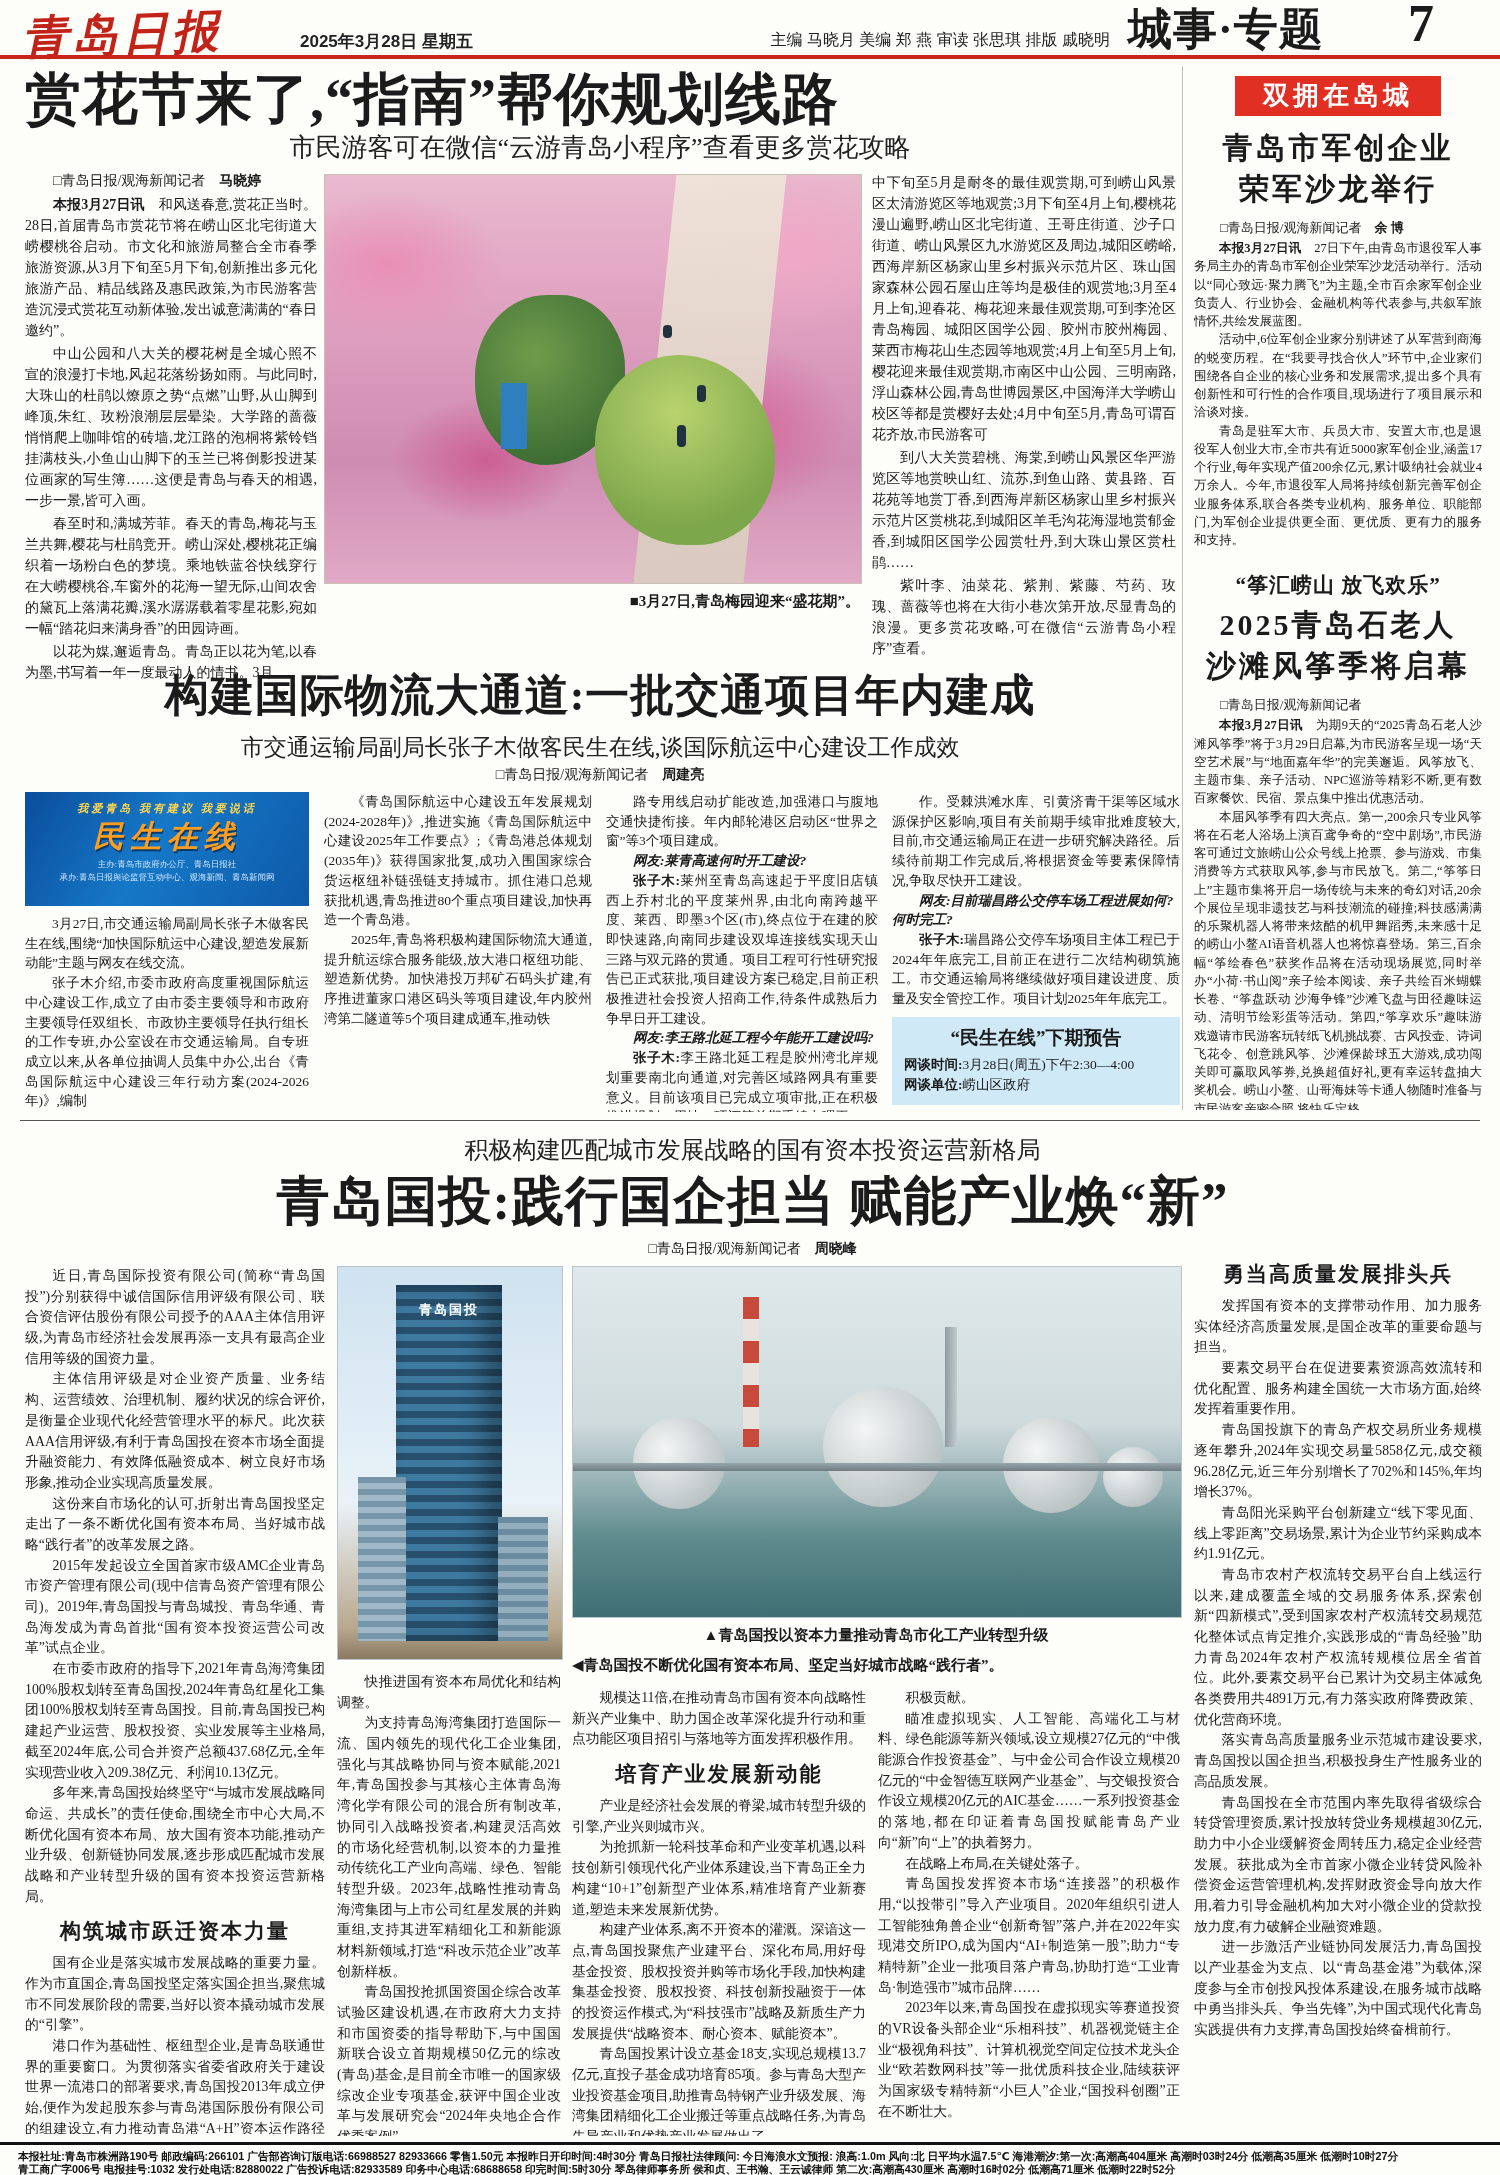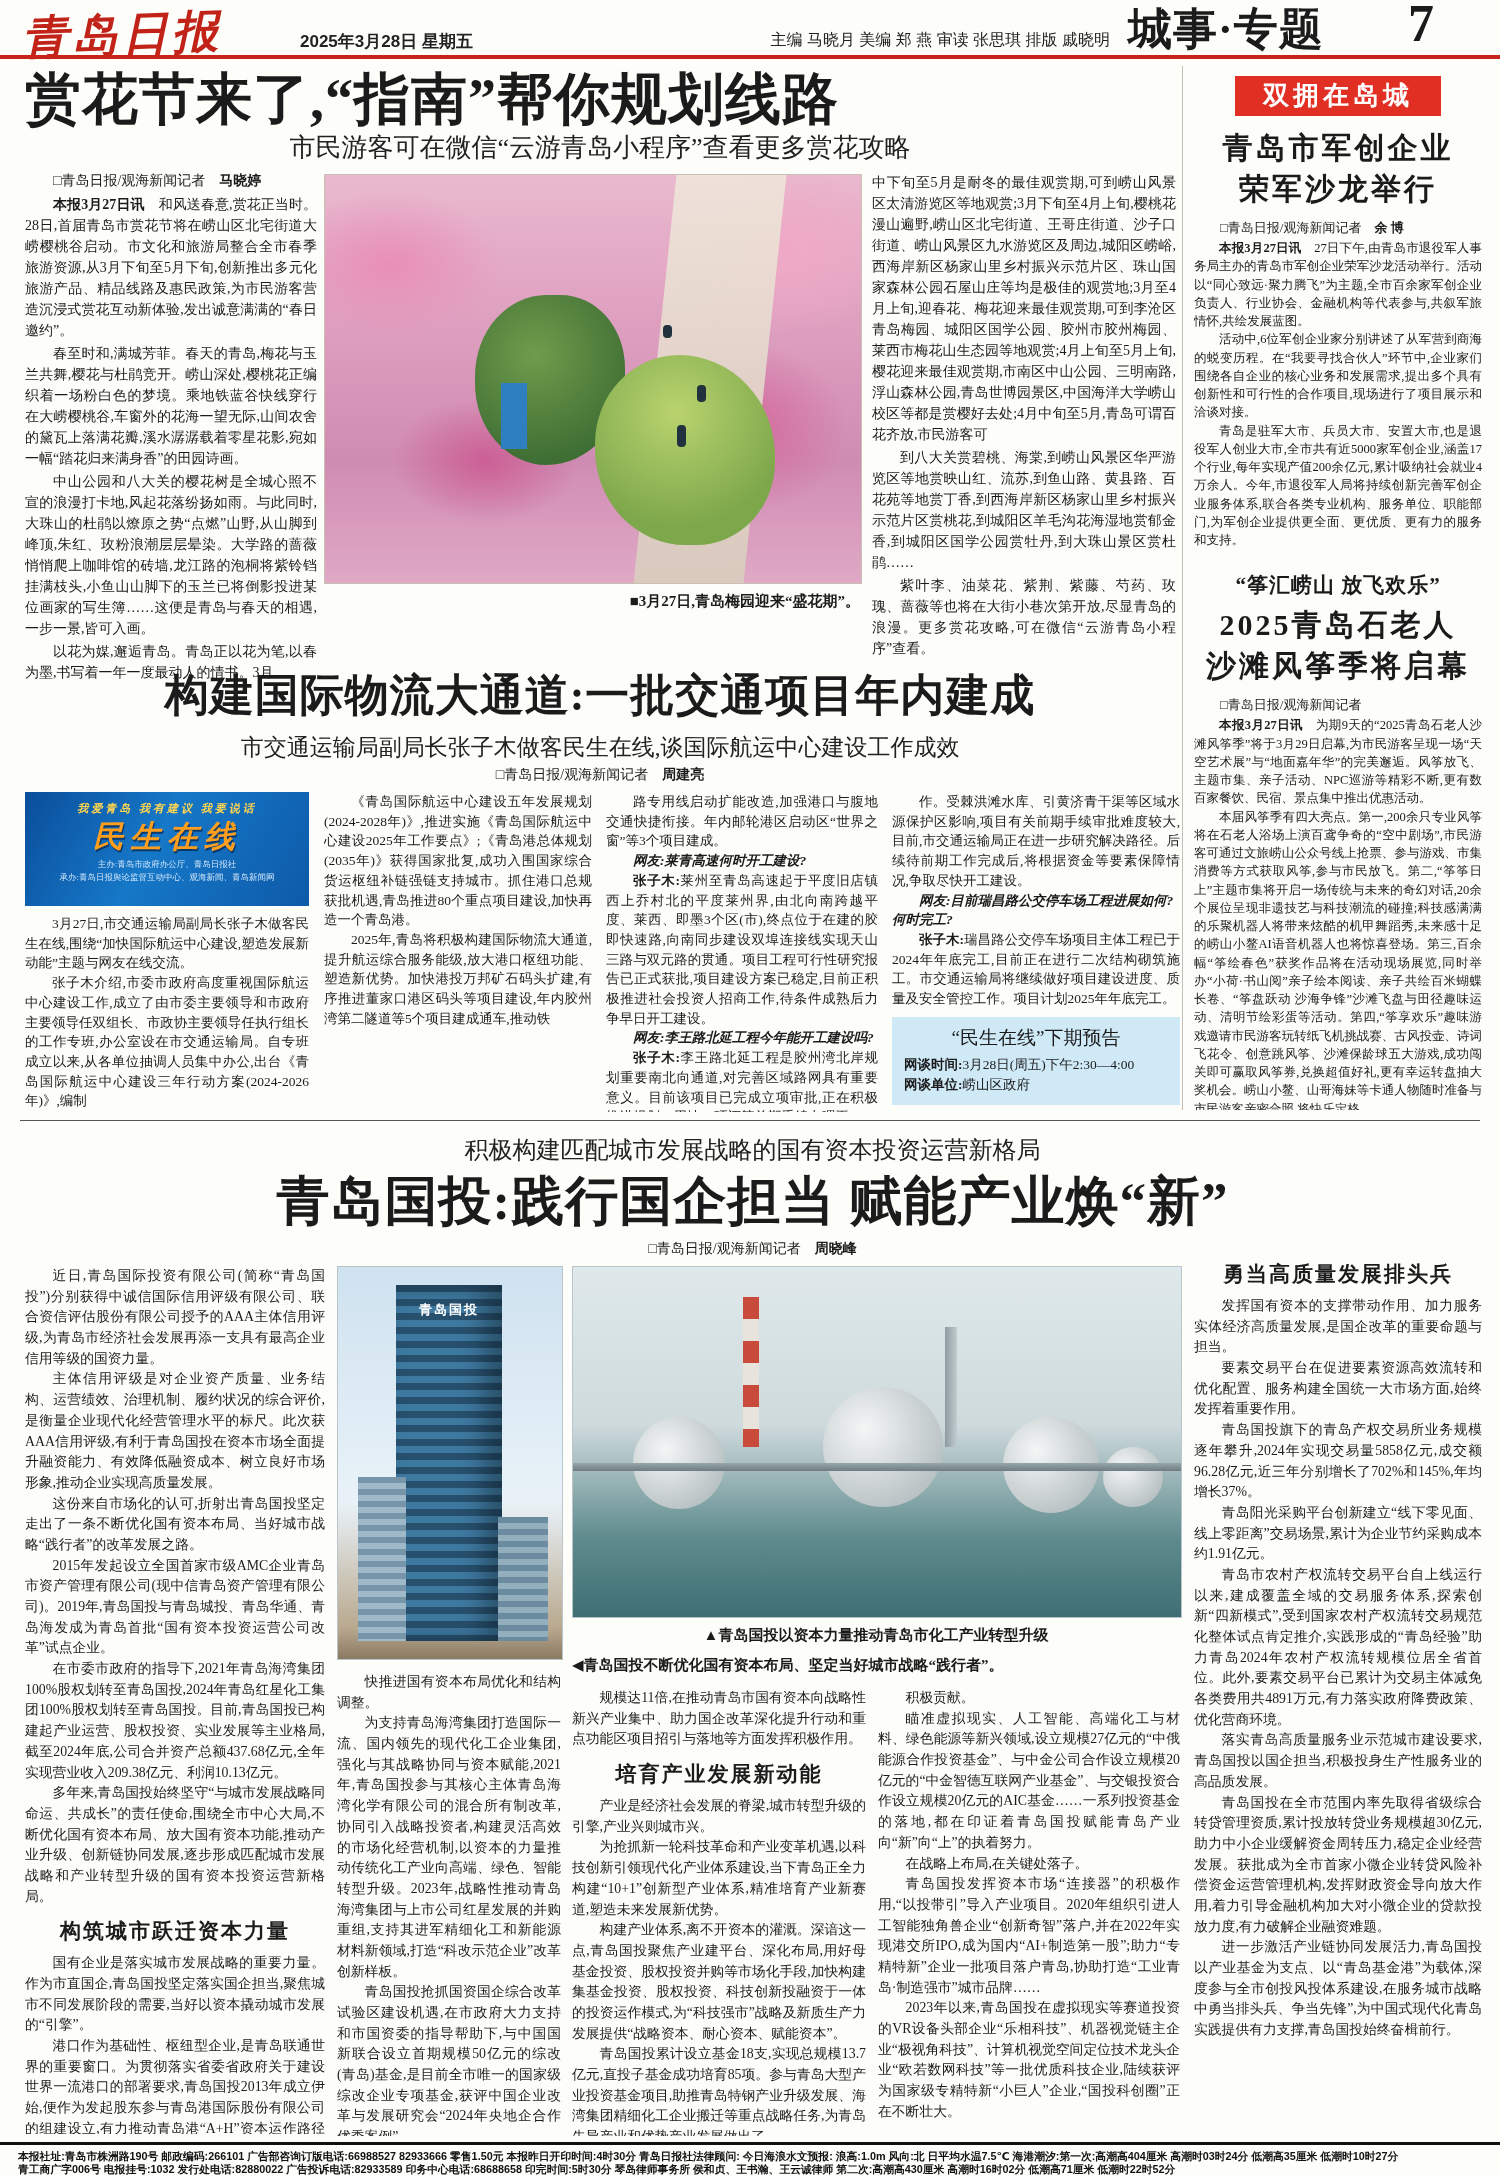--- a/index.html
+++ b/index.html
@@ -65,21 +65,21 @@
   .aline{font-size:13.5px;line-height:1.46;text-align:justify;text-indent:2em;margin:0;font-family:Liberation Serif, serif;}
   .aline b{font-weight:700;}
   .banner{width:100%;height:114px;margin-bottom:8px;position:relative;overflow:hidden;
      background:linear-gradient(120deg,#0a4e9b 0%,#1678c8 45%,#0d5aa8 100%);}
   .bn-slogan{margin-top:9px;text-align:center;font-size:11px;font-weight:700;font-style:italic;
      color:#ffd54f;letter-spacing:3px;}
   .bn-title{text-align:center;font-size:31px;font-weight:900;font-style:italic;color:#ff9d1c;
      letter-spacing:6px;text-shadow:1px 2px 0 #083a6e;}
   .bn-small{text-align:center;font-size:8.5px;color:#cfe6fb;line-height:1.5;}
   .notice{margin-top:8px;background:#cfe9f7;padding:8px 12px 10px 12px;}
-  .notice-t{text-align:center;font-size:19px;font-weight:400;margin-bottom:4px;}
+  .notice-t{text-align:center;font-size:19px;font-weight:700;margin-bottom:4px;}
   .notice-l{font-size:13.5px;line-height:1.5;margin:0;}
   .notice-l b{font-weight:700;}
   .divider{left:20px;right:20px;top:1120px;height:1px;background:#555;}
   
   .gt-kicker{left:25px;top:1134px;width:1455px;text-align:center;font-size:24px;color:#222;}
   .gt-head{left:25px;top:1166px;width:1455px;text-align:center;font-size:53px;font-weight:900;letter-spacing:1px;}
   .gt-byline{left:25px;top:1240px;width:1455px;text-align:center;font-size:14px;}
   .gt-col{overflow:hidden;}
   .gt-c1{left:25px;top:1266px;width:300px;height:868px;}
   .gt-c2{left:337px;top:1672px;width:224px;height:464px;}
@@ -123,22 +123,22 @@
   <div class="abs sect">城事·专题</div>
   <div class="abs pageno">7</div>
   <div class="abs redrule"></div>
 
   <div class="abs fl-head">赏花节来了,“指南”帮你规划线路</div>
   <div class="abs fl-sub">市民游客可在微信“云游青岛小程序”查看更多赏花攻略</div>
 
   <div class="abs fl-col1">
     <p class="byline"><span>□青岛日报/观海新闻记者</span>　<b>马晓婷</b></p>
     <p class="para"><b class="lead">本报3月27日讯</b>　<span>和风送春意,赏花正当时。28日,首届青岛市赏花节将在崂山区北宅街道大崂樱桃谷启动。市文化和旅游局整合全市春季旅游资源,从3月下旬至5月下旬,创新推出多元化旅游产品、精品线路及惠民政策,为市民游客营造沉浸式赏花互动新体验,发出诚意满满的“春日邀约”。</span></p>
+    <p class="para">中山公园和八大关的樱花树是全城心照不宣的浪漫打卡地,风起花落纷扬如雨。与此同时,大珠山的杜鹃以燎原之势“点燃”山野,从山脚到峰顶,朱红、玫粉浪潮层层晕染。大学路的蔷薇悄悄爬上咖啡馆的砖墙,龙江路的泡桐将紫铃铛挂满枝头,小鱼山山脚下的玉兰已将倒影投进某位画家的写生簿……这便是青岛与春天的相遇,一步一景,皆可入画。</p>
     <p class="para">春至时和,满城芳菲。春天的青岛,梅花与玉兰共舞,樱花与杜鹃竞开。崂山深处,樱桃花正编织着一场粉白色的梦境。乘地铁蓝谷快线穿行在大崂樱桃谷,车窗外的花海一望无际,山间农舍的黛瓦上落满花瓣,溪水潺潺载着零星花影,宛如一幅“踏花归来满身香”的田园诗画。</p>
-    <p class="para">中山公园和八大关的樱花树是全城心照不宣的浪漫打卡地,风起花落纷扬如雨。与此同时,大珠山的杜鹃以燎原之势“点燃”山野,从山脚到峰顶,朱红、玫粉浪潮层层晕染。大学路的蔷薇悄悄爬上咖啡馆的砖墙,龙江路的泡桐将紫铃铛挂满枝头,小鱼山山脚下的玉兰已将倒影投进某位画家的写生簿……这便是青岛与春天的相遇,一步一景,皆可入画。</p>
     <p class="para">以花为媒,邂逅青岛。青岛正以花为笔,以春为墨,书写着一年一度最动人的情书。3月</p>
   </div>
 
   <div class="abs fl-photo">
     <div class="abs fl-path"></div>
     <div class="abs fl-tree1"></div>
     <div class="abs fl-tree2"></div>
     <div class="abs fl-sign"></div>
     <div class="abs person" style="left:352px;top:250px;"></div>
     <div class="abs person" style="left:372px;top:210px;height:17px;"></div>

